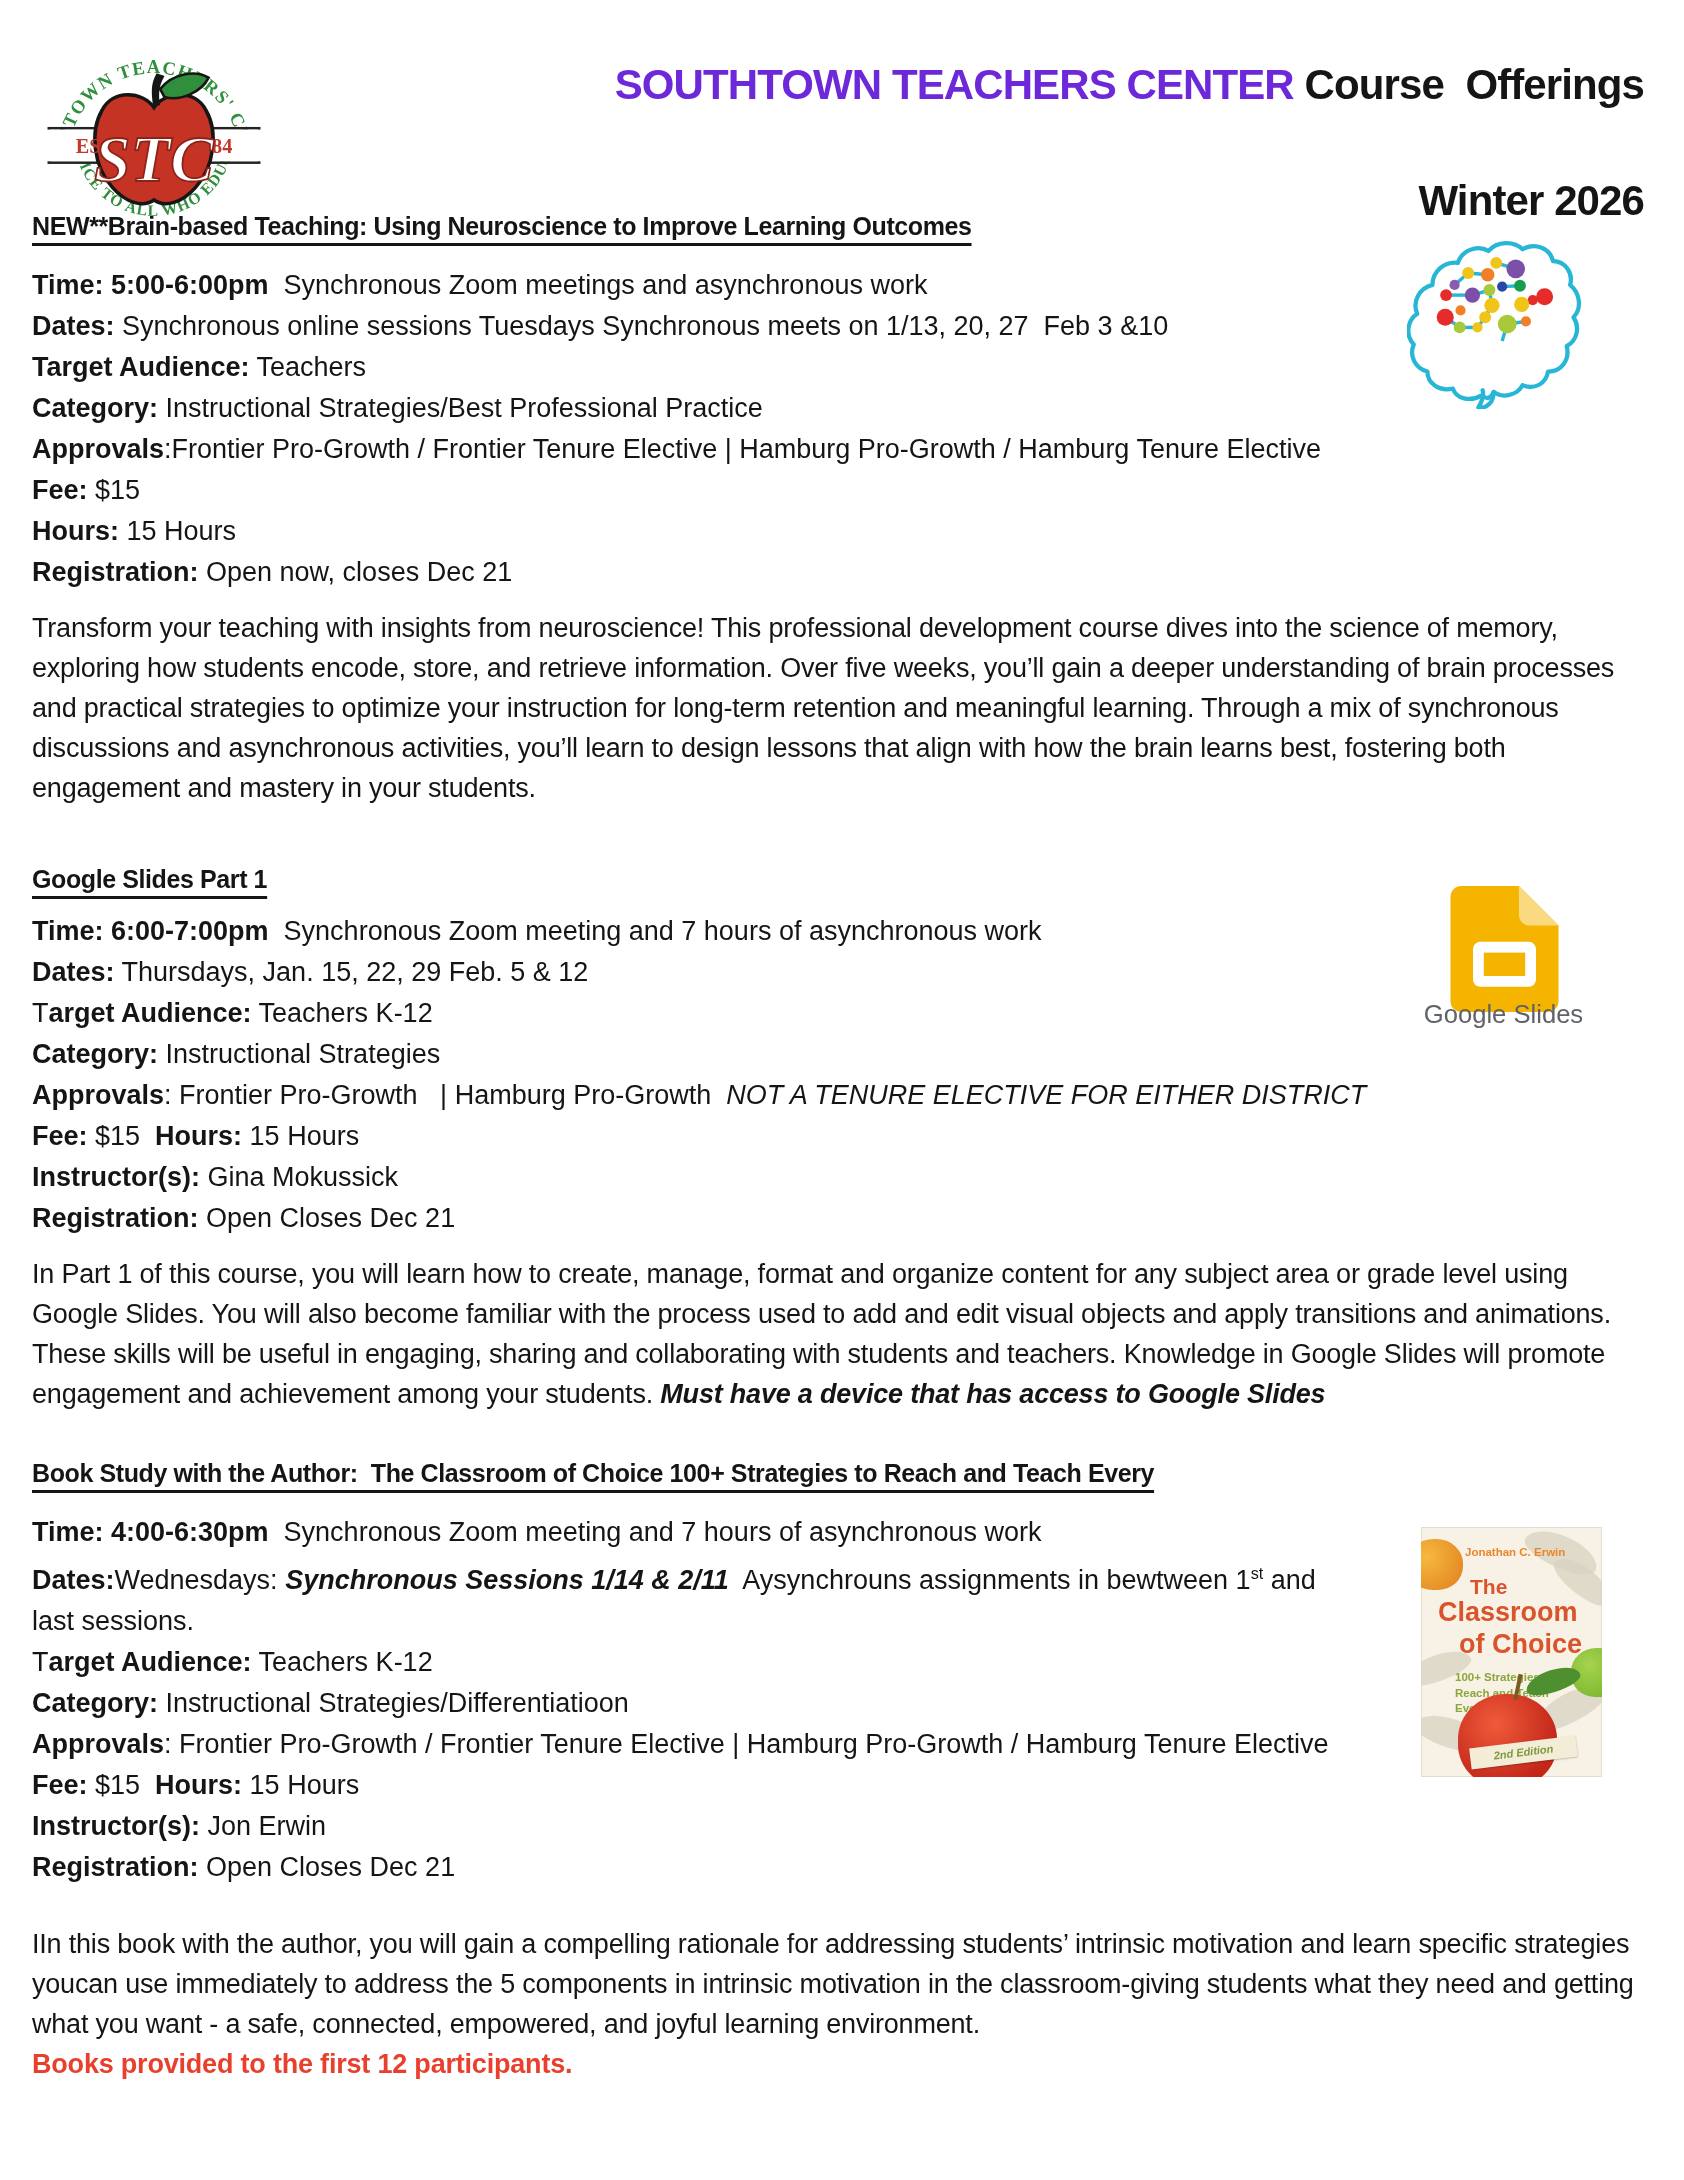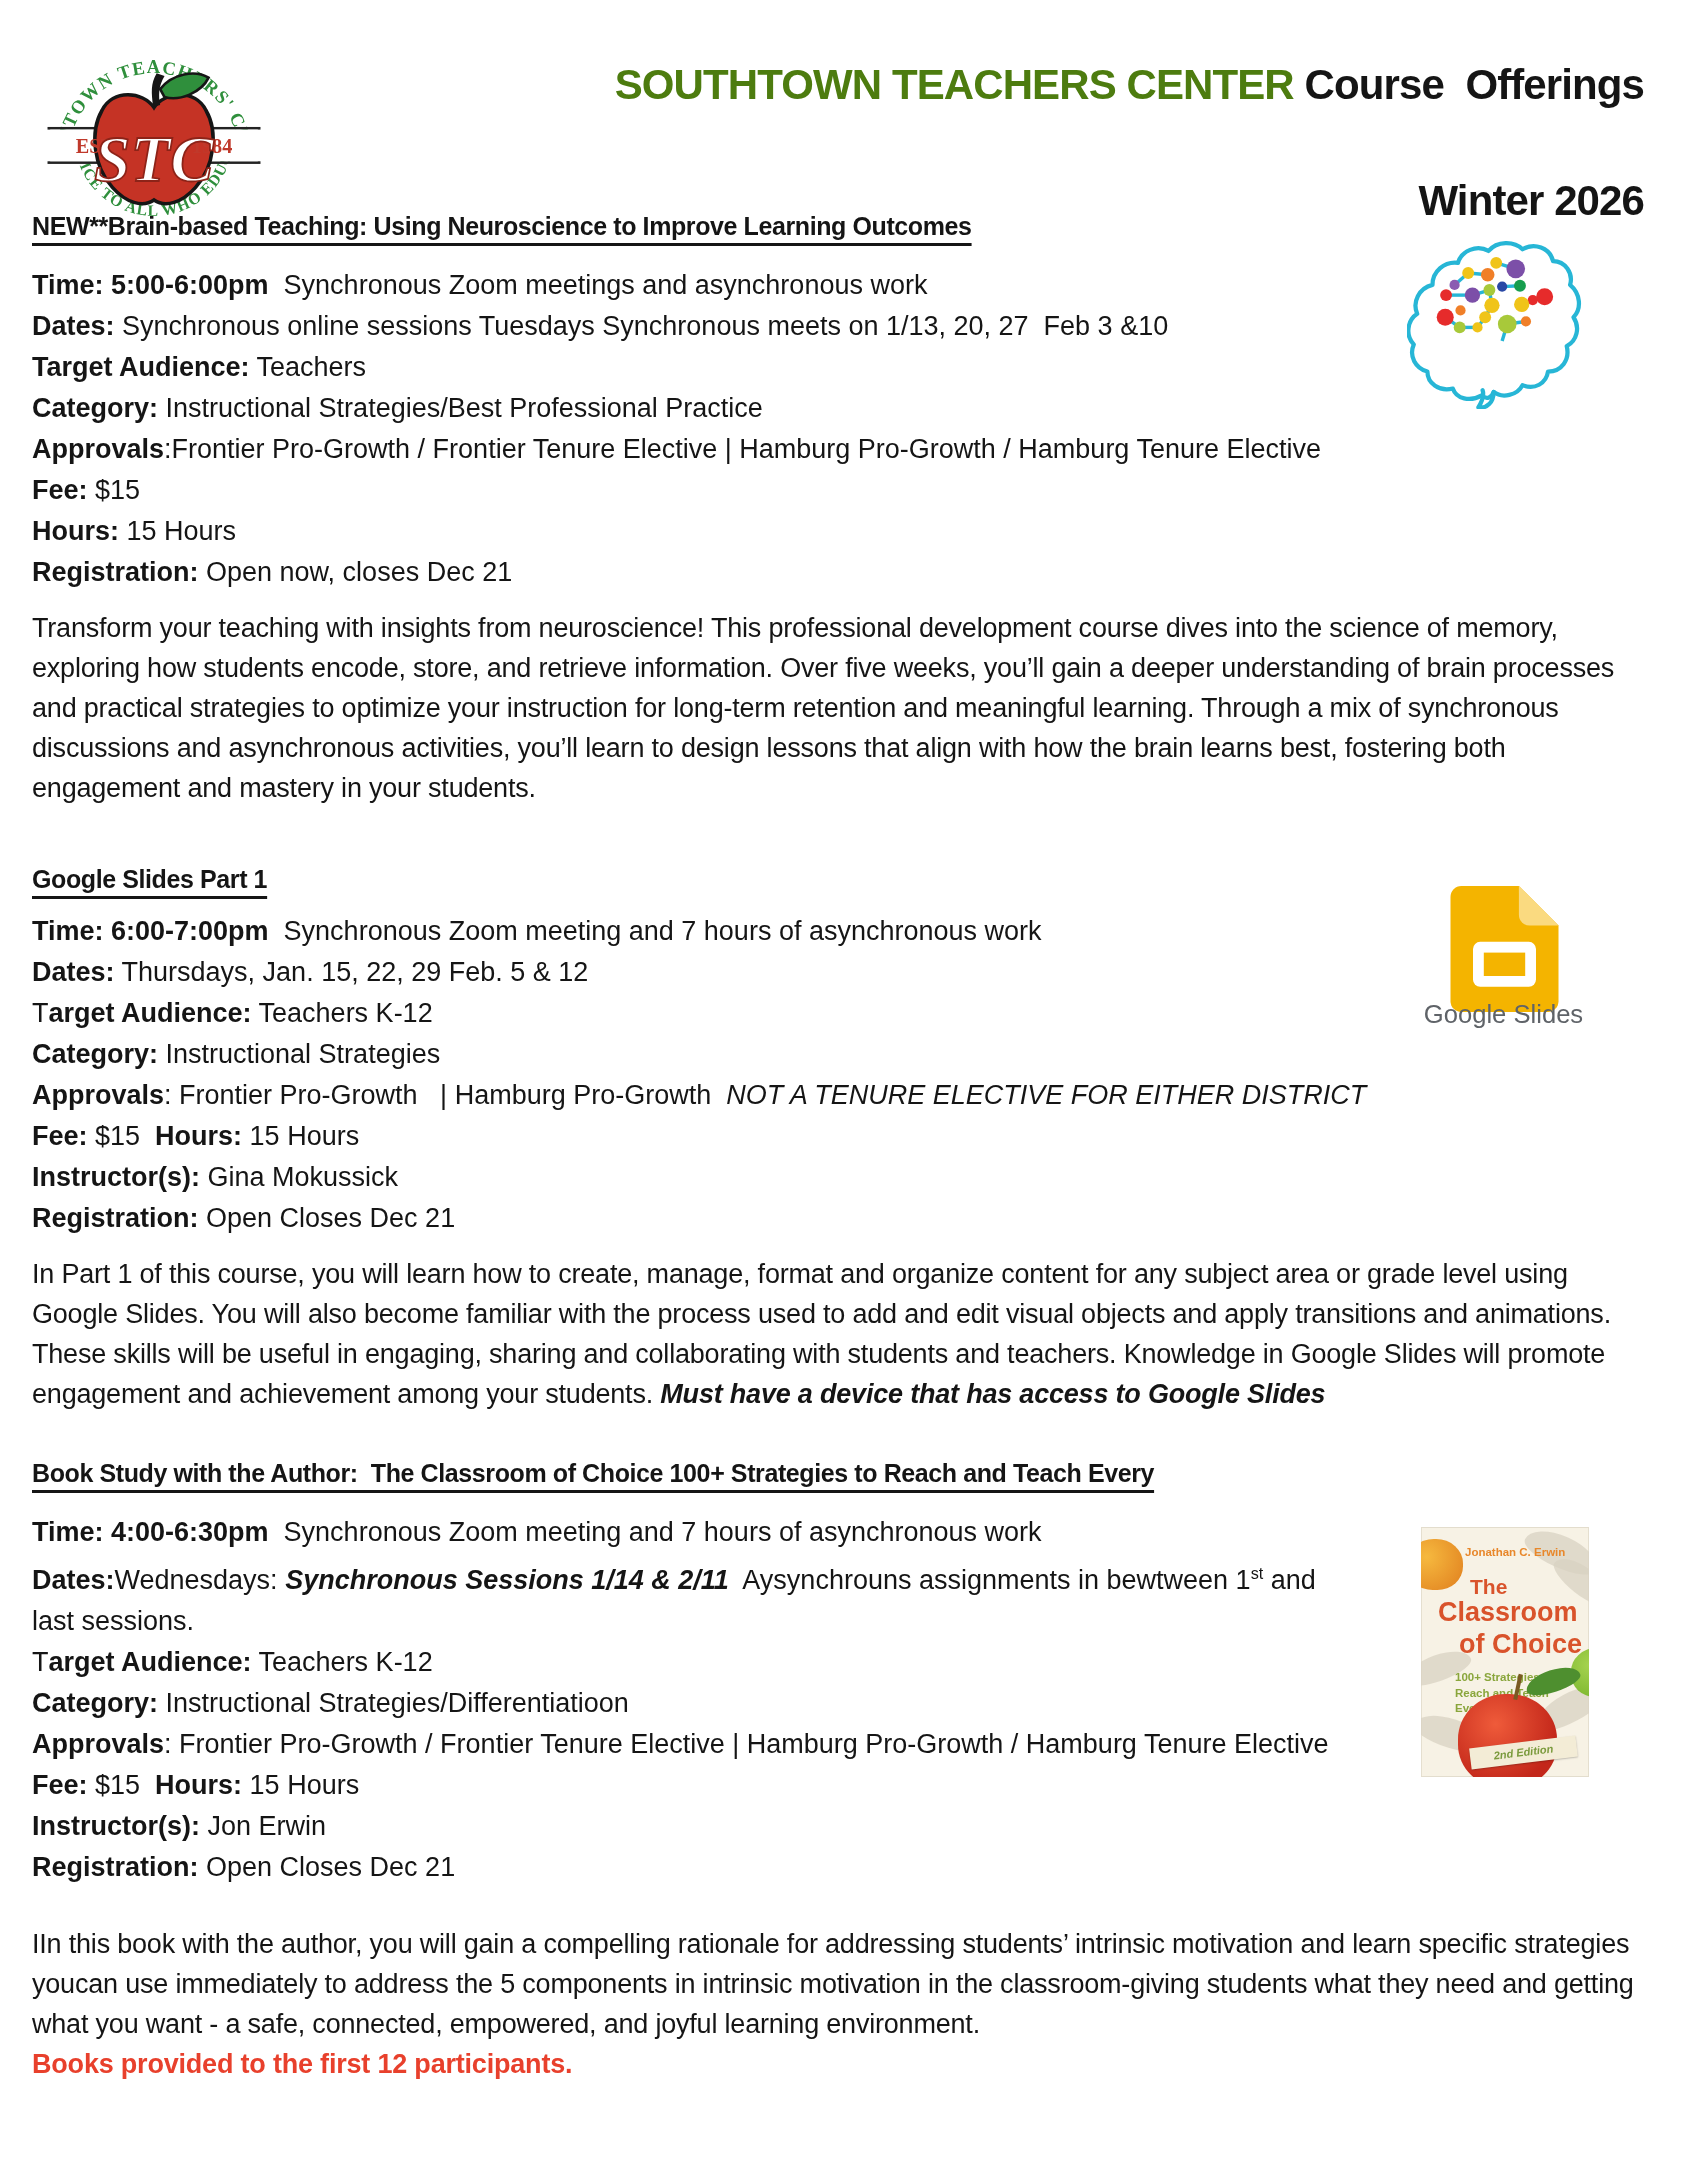--- a/index.html
+++ b/index.html
@@ -12,27 +12,27 @@
   .b{font-weight:700;}
   .r{font-weight:400;}
   .i{font-style:italic;}
   .bi{font-weight:700;font-style:italic;margin-top:36px;}
   .sup{vertical-align:super;font-size:60%;}
   .para{font-size:27px;line-height:40px;letter-spacing:-0.2px;white-space:pre-wrap;max-width:1610px;}
   .redline{display:block;color:#e8402c;font-weight:700;}
   
   #header-title{position:absolute;top:56px;left:366px;right:41px;text-align:right;
      font-size:42px;font-weight:800;letter-spacing:-0.9px;line-height:1.38;white-space:pre-wrap;}
-  .t-red{color:#4d7c0f;margin-left:44px;}
+  .t-red{color:#6d28d9;margin-left:44px;}
   
   .imgbox{position:absolute;}
   #slides-caption{position:absolute;left:1410px;top:1000px;width:187px;text-align:center;
      font-size:25.6px;color:#5f6368;font-weight:500;letter-spacing:0;}
   
-  #book{position:absolute;left:1421px;top:1527px;width:168px;height:250px;background:#f7f2e5;
+  #book{position:absolute;left:1421px;top:1527px;width:181px;height:250px;background:#f7f2e5;
         overflow:hidden;box-shadow:0 0 0 0.9px #e3ddcd inset;}
   #book .leaf{position:absolute;background:#d8d2c2;border-radius:50% 50% 50% 50%/60% 60% 40% 40%;opacity:.75;}
   #book-author{position:absolute;left:44px;top:19px;color:#e8872a;font-weight:700;font-size:11.5px;white-space:nowrap;}
   .bk-t{position:absolute;color:#d9532b;font-weight:800;line-height:1;}
   #book-sub{position:absolute;left:34px;top:143px;width:128px;color:#8aa63c;font-weight:700;font-size:11.5px;line-height:1.35;}
   #book-edition{position:absolute;left:49px;top:215px;width:107px;height:21px;background:#f3ecd6;
      transform:rotate(-7deg);color:#7a9a3c;font-weight:700;font-style:italic;font-size:11px;
      text-align:center;line-height:21px;box-shadow:0 0.9px 1.7px rgba(0,0,0,.25);}
   .apple{position:absolute;border-radius:48% 48% 46% 46%;}
 </style>

